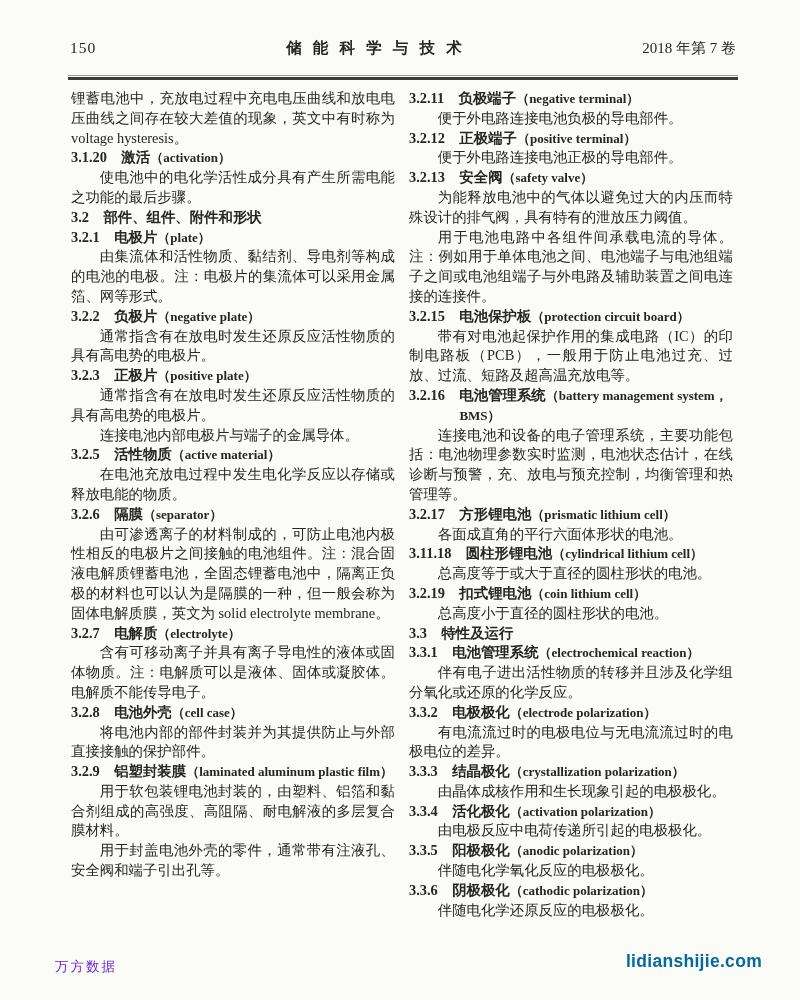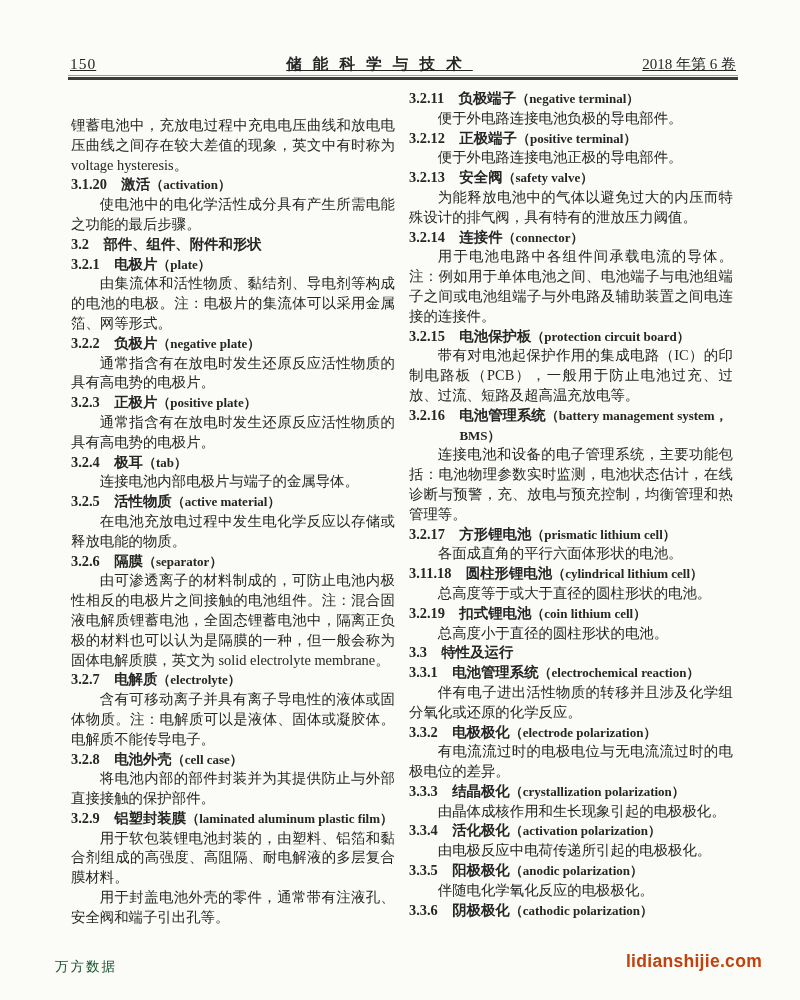--- a/index.html
+++ b/index.html
@@ -5,24 +5,23 @@
   html,body{margin:0;padding:0;}
   body{
     width:800px;height:1000px;position:relative;
     background:#fbfbf8;color:#262626;
     font-family:"Liberation Serif","DejaVu Serif",serif;
     overflow:hidden;
   }
   .page{position:absolute;inset:0;}
   
   header{
-    position:absolute;top:54px;left:70px;right:64px;
+    position:absolute;top:38px;left:70px;right:64px;
     display:flex;justify-content:space-between;align-items:baseline;
     font-size:15px;
-    text-decoration:underline;
   }
   .page-number{font-size:15.5px;letter-spacing:1px;}
   .journal-title{
     font-weight:bold;font-size:15.5px;
     letter-spacing:0.72em;text-indent:0.72em;
     transform:translateX(0.3em);
   }
   .issue-info{font-size:15px;}
   .rule{
     position:absolute;top:75px;left:68px;right:62px;height:1px;
@@ -30,84 +29,82 @@
     border-bottom:3px solid #3c3c3a;
   }
   
   .content{
     position:absolute;top:89px;left:71px;right:67px;
     display:flex;gap:14px;
   }
   .col{width:324px;font-size:14.4px;line-height:19.8px;text-align:justify;}
   .col p{margin:0;}
   p.para{text-indent:2em;}
-  p.cont{text-indent:0;margin-top:27px;}
+  p.cont{text-indent:0;}
   p.heading{
     font-weight:bold;text-align:left;
     padding-left:3.5em;text-indent:-3.5em;
   }
   p.heading .en{font-size:13px;}
   
   .watermark{
     position:absolute;left:55px;top:958px;
-    font-size:13.5px;color:#14532d;letter-spacing:2px;
+    font-size:13.5px;color:#6d28d9;letter-spacing:2px;
   }
   .site{
     position:absolute;right:38px;top:951px;
     font-family:"Liberation Sans","DejaVu Sans",sans-serif;
     font-size:17.5px;font-weight:600;letter-spacing:0.3px;
   }
 </style>
 </head>
 <body>
 
 <div class="page">
 
   <header>
     <span class="page-number">150</span>
     <span class="journal-title">储能科学与技术</span>
-    <span class="issue-info">2018 年第 6 卷</span>
+    <span class="issue-info">2018 年第 7 卷</span>
   </header>
 
   <div class="rule"></div>
 
   <main class="content">
     <div class="col" id="col-left">
         <p class="cont">锂蓄电池中，充放电过程中充电电压曲线和放电电压曲线之间存在较大差值的现象，英文中有时称为 voltage hysteresis。</p>
         <p class="heading"><span class="label">3.1.20　激活</span><span class="en">（activation）</span></p>
         <p class="para">使电池中的电化学活性成分具有产生所需电能之功能的最后步骤。</p>
         <p class="heading"><span class="label">3.2　部件、组件、附件和形状</span></p>
         <p class="heading"><span class="label">3.2.1　电极片</span><span class="en">（plate）</span></p>
         <p class="para">由集流体和活性物质、黏结剂、导电剂等构成的电池的电极。注：电极片的集流体可以采用金属箔、网等形式。</p>
         <p class="heading"><span class="label">3.2.2　负极片</span><span class="en">（negative plate）</span></p>
         <p class="para">通常指含有在放电时发生还原反应活性物质的具有高电势的电极片。</p>
         <p class="heading"><span class="label">3.2.3　正极片</span><span class="en">（positive plate）</span></p>
         <p class="para">通常指含有在放电时发生还原反应活性物质的具有高电势的电极片。</p>
-        <p class="heading"><span class="label">3.2.4　极耳</span><span class="en">（tab）</span></p>
         <p class="para">连接电池内部电极片与端子的金属导体。</p>
         <p class="heading"><span class="label">3.2.5　活性物质</span><span class="en">（active material）</span></p>
         <p class="para">在电池充放电过程中发生电化学反应以存储或释放电能的物质。</p>
         <p class="heading"><span class="label">3.2.6　隔膜</span><span class="en">（separator）</span></p>
         <p class="para">由可渗透离子的材料制成的，可防止电池内极性相反的电极片之间接触的电池组件。注：混合固液电解质锂蓄电池，全固态锂蓄电池中，隔离正负极的材料也可以认为是隔膜的一种，但一般会称为固体电解质膜，英文为 solid electrolyte membrane。</p>
         <p class="heading"><span class="label">3.2.7　电解质</span><span class="en">（electrolyte）</span></p>
         <p class="para">含有可移动离子并具有离子导电性的液体或固体物质。注：电解质可以是液体、固体或凝胶体。电解质不能传导电子。</p>
         <p class="heading"><span class="label">3.2.8　电池外壳</span><span class="en">（cell case）</span></p>
         <p class="para">将电池内部的部件封装并为其提供防止与外部直接接触的保护部件。</p>
         <p class="heading"><span class="label">3.2.9　铝塑封装膜</span><span class="en">（laminated aluminum plastic film）</span></p>
         <p class="para">用于软包装锂电池封装的，由塑料、铝箔和黏合剂组成的高强度、高阻隔、耐电解液的多层复合膜材料。</p>
         <p class="para">用于封盖电池外壳的零件，通常带有注液孔、安全阀和端子引出孔等。</p>
       </div>
     <div class="col" id="col-right">
         <p class="heading"><span class="label">3.2.11　负极端子</span><span class="en">（negative terminal）</span></p>
         <p class="para">便于外电路连接电池负极的导电部件。</p>
         <p class="heading"><span class="label">3.2.12　正极端子</span><span class="en">（positive terminal）</span></p>
         <p class="para">便于外电路连接电池正极的导电部件。</p>
         <p class="heading"><span class="label">3.2.13　安全阀</span><span class="en">（safety valve）</span></p>
         <p class="para">为能释放电池中的气体以避免过大的内压而特殊设计的排气阀，具有特有的泄放压力阈值。</p>
-        <p class="heading"><span class="label">3.2.14　连接件</span><span class="en">（connector）</span></p>
         <p class="para">用于电池电路中各组件间承载电流的导体。注：例如用于单体电池之间、电池端子与电池组端子之间或电池组端子与外电路及辅助装置之间电连接的连接件。</p>
         <p class="heading"><span class="label">3.2.15　电池保护板</span><span class="en">（protection circuit board）</span></p>
         <p class="para">带有对电池起保护作用的集成电路（IC）的印制电路板（PCB），一般用于防止电池过充、过放、过流、短路及超高温充放电等。</p>
         <p class="heading"><span class="label">3.2.16　电池管理系统</span><span class="en">（battery management system，BMS）</span></p>
         <p class="para">连接电池和设备的电子管理系统，主要功能包括：电池物理参数实时监测，电池状态估计，在线诊断与预警，充、放电与预充控制，均衡管理和热管理等。</p>
         <p class="heading"><span class="label">3.2.17　方形锂电池</span><span class="en">（prismatic lithium cell）</span></p>
         <p class="para">各面成直角的平行六面体形状的电池。</p>
         <p class="heading"><span class="label">3.11.18　圆柱形锂电池</span><span class="en">（cylindrical lithium cell）</span></p>
         <p class="para">总高度等于或大于直径的圆柱形状的电池。</p>
         <p class="heading"><span class="label">3.2.19　扣式锂电池</span><span class="en">（coin lithium cell）</span></p>
@@ -117,19 +114,20 @@
         <p class="para">伴有电子进出活性物质的转移并且涉及化学组分氧化或还原的化学反应。</p>
         <p class="heading"><span class="label">3.3.2　电极极化</span><span class="en">（electrode polarization）</span></p>
         <p class="para">有电流流过时的电极电位与无电流流过时的电极电位的差异。</p>
         <p class="heading"><span class="label">3.3.3　结晶极化</span><span class="en">（crystallization polarization）</span></p>
         <p class="para">由晶体成核作用和生长现象引起的电极极化。</p>
         <p class="heading"><span class="label">3.3.4　活化极化</span><span class="en">（activation polarization）</span></p>
         <p class="para">由电极反应中电荷传递所引起的电极极化。</p>
         <p class="heading"><span class="label">3.3.5　阳极极化</span><span class="en">（anodic polarization）</span></p>
         <p class="para">伴随电化学氧化反应的电极极化。</p>
         <p class="heading"><span class="label">3.3.6　阴极极化</span><span class="en">（cathodic polarization）</span></p>
+        <p class="para">伴随电化学还原反应的电极极化。</p>
       </div>
   </main>
 
   <span class="watermark">万方数据</span>
-  <span class="site" style="color: #c2410c;">lidianshijie.com</span>
+  <span class="site" style="color: #0369a1;">lidianshijie.com</span>
 
 </div>
 
 </body></html>

